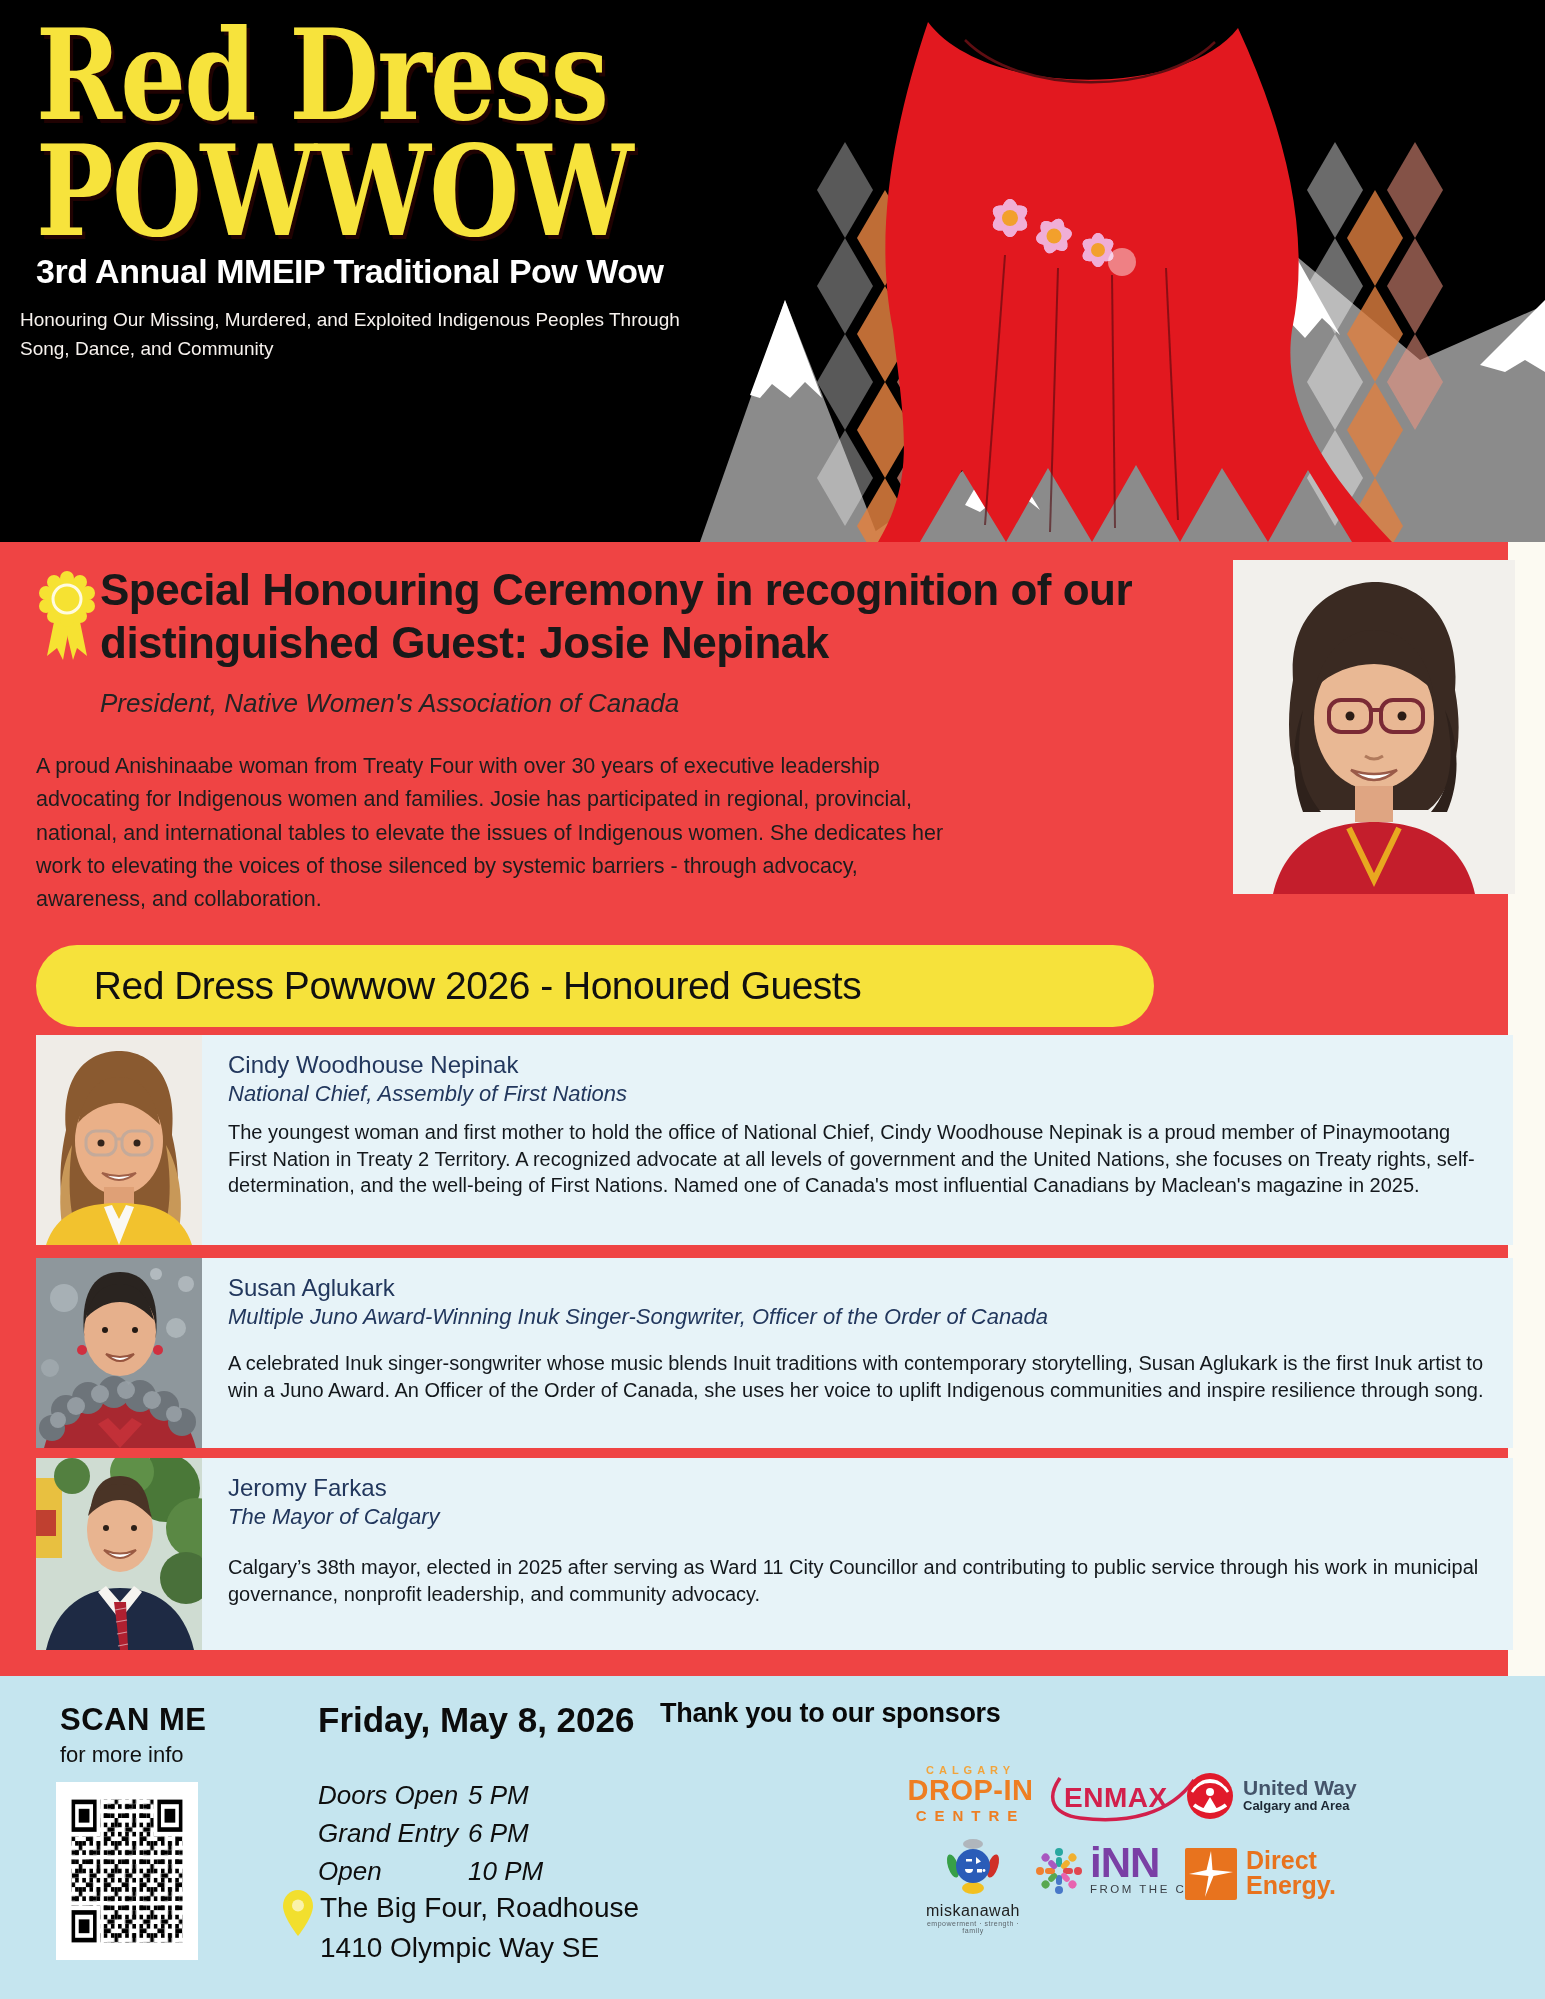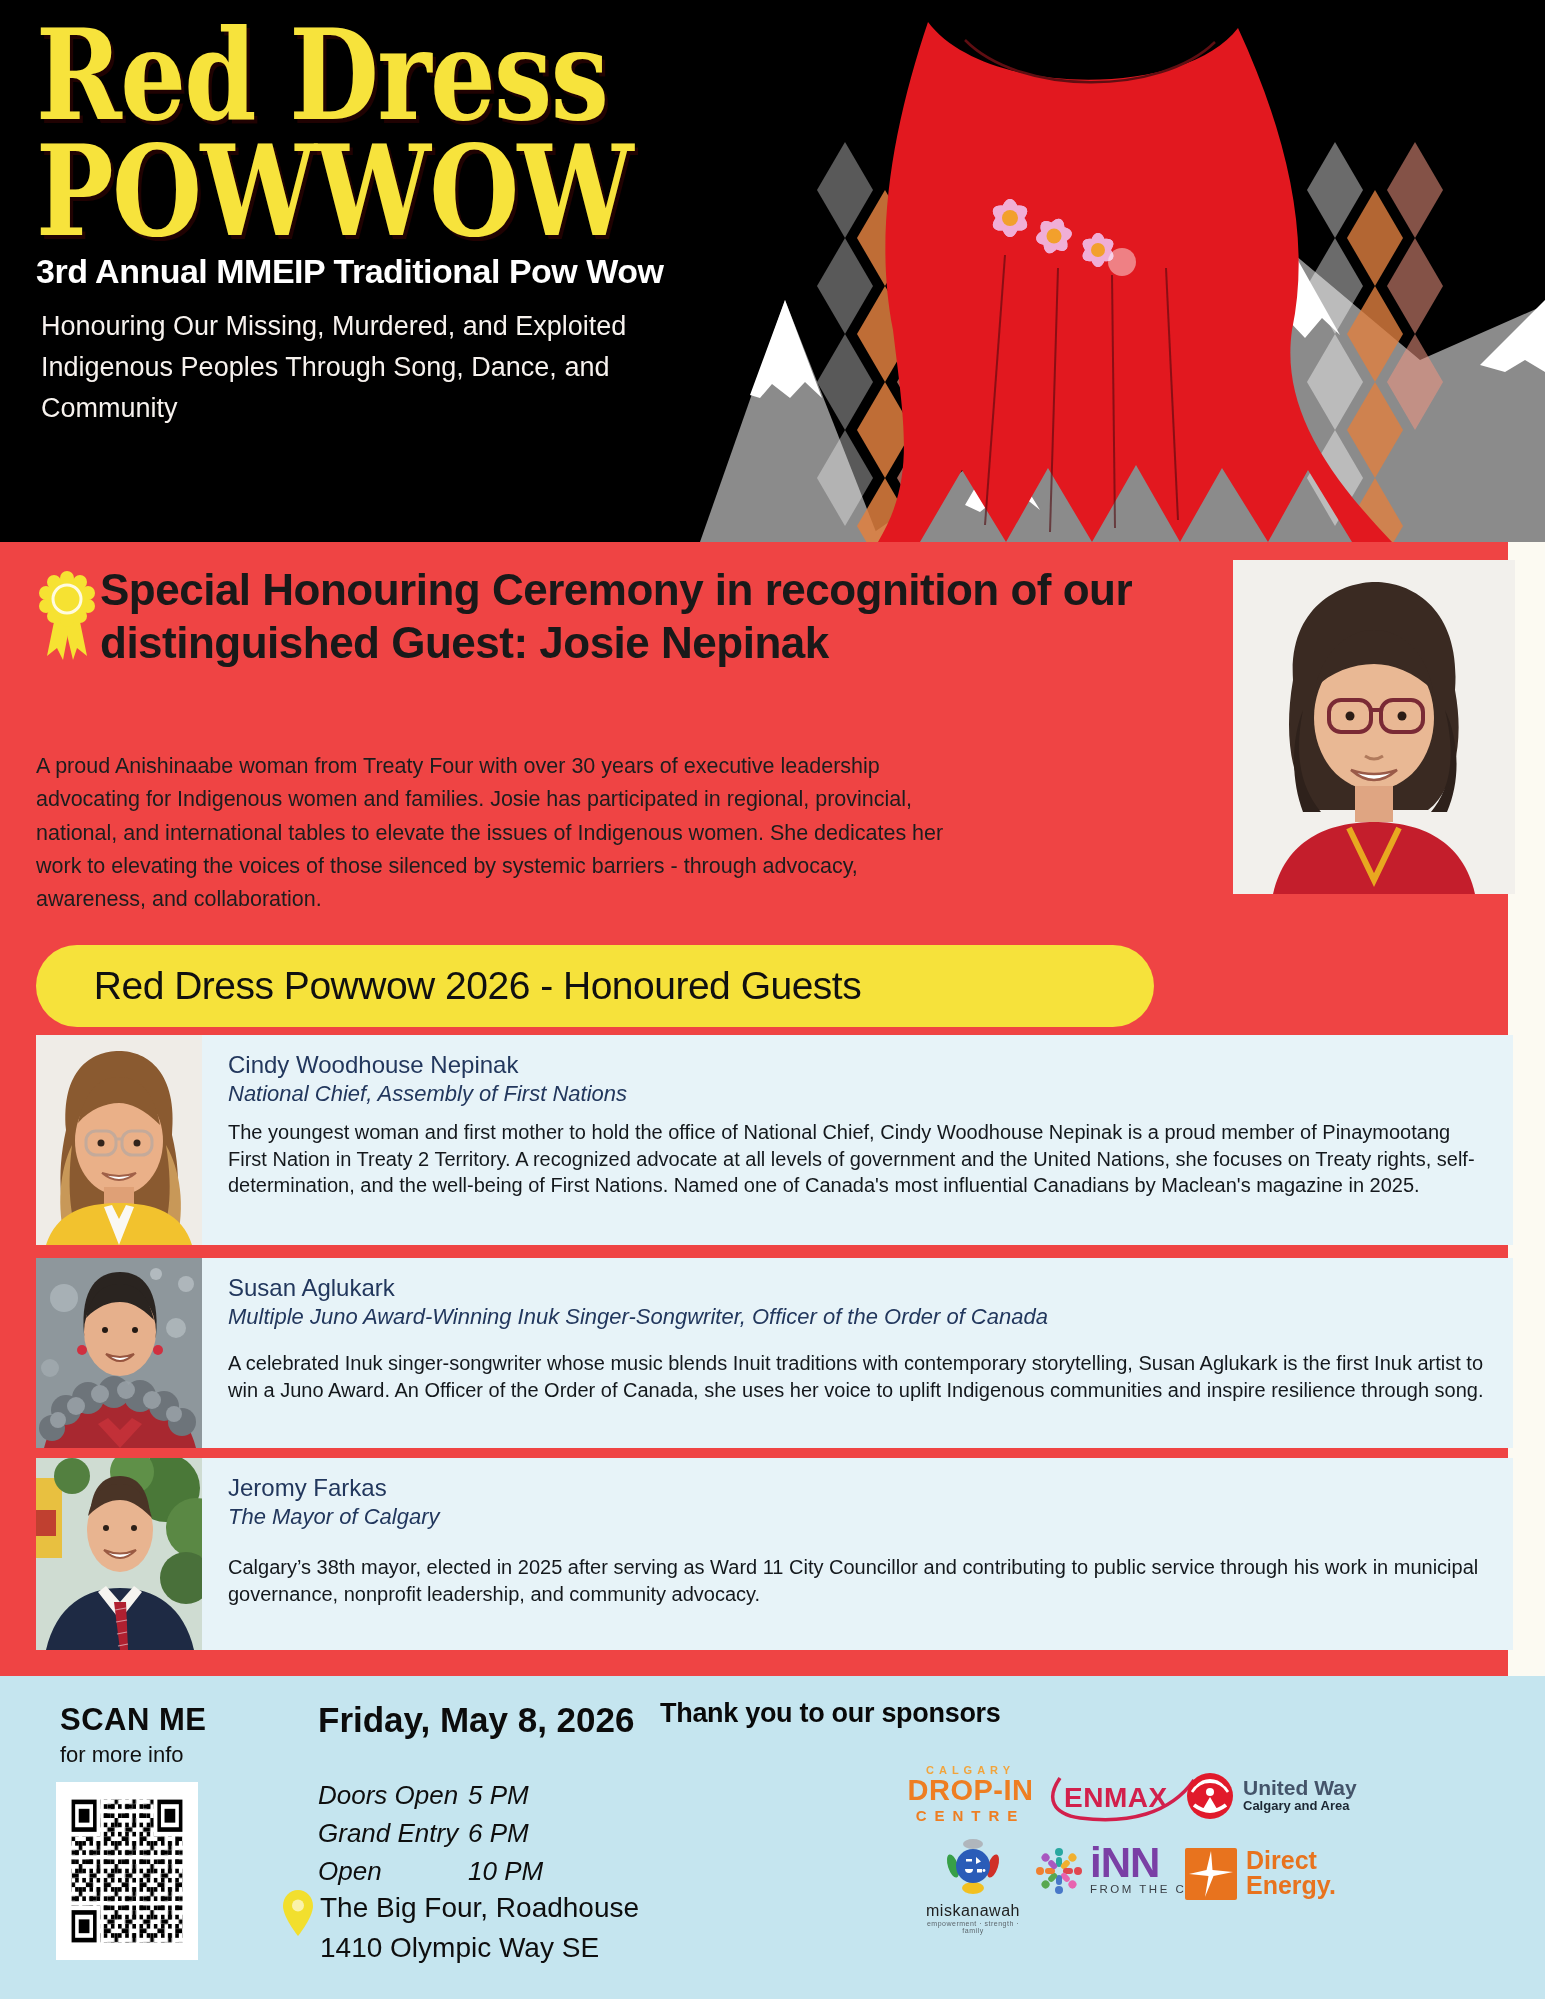--- a/index.html
+++ b/index.html
@@ -8,21 +8,21 @@
     background:#fcfaf2;font-family:"Liberation Sans",sans-serif;color:#1c1c1c;
   }
   
   .header{position:absolute;top:0;left:0;width:1545px;height:542px;background:#000000;overflow:hidden;}
   .header-decor{position:absolute;top:0;left:0;width:1545px;height:542px;}
   .title{position:absolute;left:36px;top:18px;font-family:"DejaVu Serif","Liberation Serif",serif;
          font-weight:bold;color:#f7e33c;font-size:126px;line-height:0.92;letter-spacing:-2px;
          transform:scaleX(.82);transform-origin:left top;text-shadow:4px 4px 0 rgba(70,5,5,.45);}
   .title span{display:block;}
   .subtitle{position:absolute;left:36px;top:252px;font-size:34px;font-weight:bold;color:#ffffff;letter-spacing:-0.5px;}
-  .tagline{position:absolute;left:41px;top:306px;width:660px;font-size:27px;line-height:1.52;color:#f7f2ee;}
+  .tagline{position:absolute;left:20px;top:306px;width:660px;font-size:19px;line-height:1.52;color:#f7f2ee;}
   
   .main{position:absolute;top:542px;left:0;width:1508px;height:1134px;background:#ef4444;}
   .ribbon-icon{position:absolute;left:36px;top:26px;}
   .ceremony-heading{position:absolute;left:100px;top:22px;width:1100px;font-size:44px;font-weight:bold;
                     color:#191919;line-height:1.2;letter-spacing:-0.5px;}
   .ceremony-subheading{position:absolute;left:100px;top:146px;font-size:26px;font-style:italic;color:#242424;}
   .josie-photo{position:absolute;left:1233px;top:18px;width:282px;height:334px;overflow:hidden;}
   .ceremony-bio{position:absolute;left:36px;top:208px;width:935px;font-size:21.5px;line-height:1.55;color:#1d1d1d;}
   .banner{position:absolute;left:36px;top:403px;width:1118px;height:82px;background:#f6e23b;border-radius:44px;}
   .banner-text{line-height:82px;text-align:center;padding-right:235px;font-size:39px;font-weight:normal;color:#101010;letter-spacing:-0.5px;}
@@ -201,20 +201,21 @@
           <circle cx="10" cy="38" r="7"></circle>
           <circle cx="10" cy="25" r="7"></circle>
         <circle cx="18" cy="14" r="7"></circle>
       </g>
       <circle cx="31" cy="31" r="21"></circle>
     </g>
     <circle cx="31" cy="31" r="14" fill="#f6e232" stroke="#fffbe0" stroke-width="3"></circle>
   </svg>
 
   <div class="ceremony-heading">Special Honouring Ceremony in recognition of our distinguished Guest: Josie Nepinak</div>
+  <div class="ceremony-subheading">President, Native Women's Association of Canada</div>
 
   <div class="josie-photo">
     <svg width="282" height="334" viewBox="0 0 282 334">
       <rect width="282" height="334" fill="#f2f0ec"></rect>
       <path d="M60 120 C55 45 110 22 142 22 C180 22 228 50 222 130 C235 200 210 240 195 250 L85 250 C65 235 48 190 60 120 Z" fill="#3a2a22"></path>
       <ellipse cx="141" cy="158" rx="60" ry="72" fill="#e9b894"></ellipse>
       <path d="M82 128 C92 86 118 70 141 70 C166 70 192 88 200 130 C180 112 160 104 141 104 C120 104 98 112 82 128 Z" fill="#3a2a22"></path>
       <path d="M70 150 C60 200 70 230 88 252 L70 252 C58 220 58 180 70 150 Z" fill="#2e211b"></path>
       <path d="M212 150 C224 200 216 230 198 252 L214 252 C228 220 226 180 212 150 Z" fill="#2e211b"></path>
       <rect x="96" y="140" width="42" height="32" rx="12" fill="none" stroke="#7a2a35" stroke-width="4"></rect>

